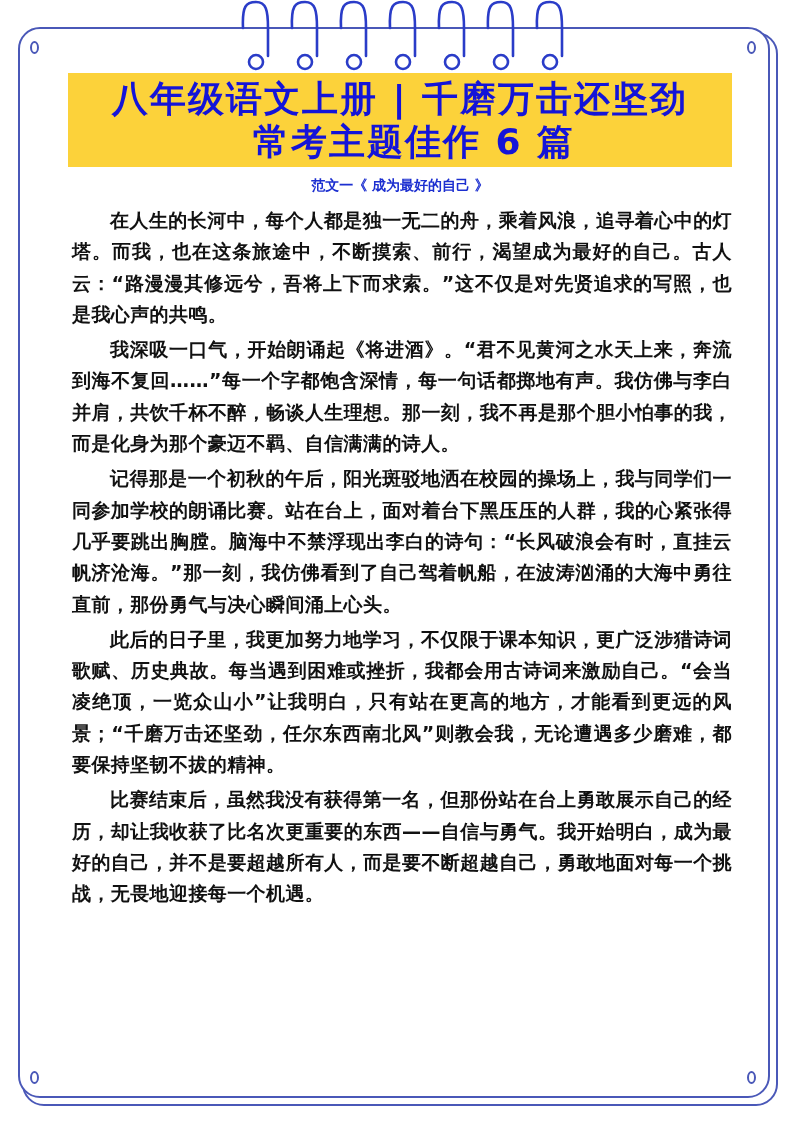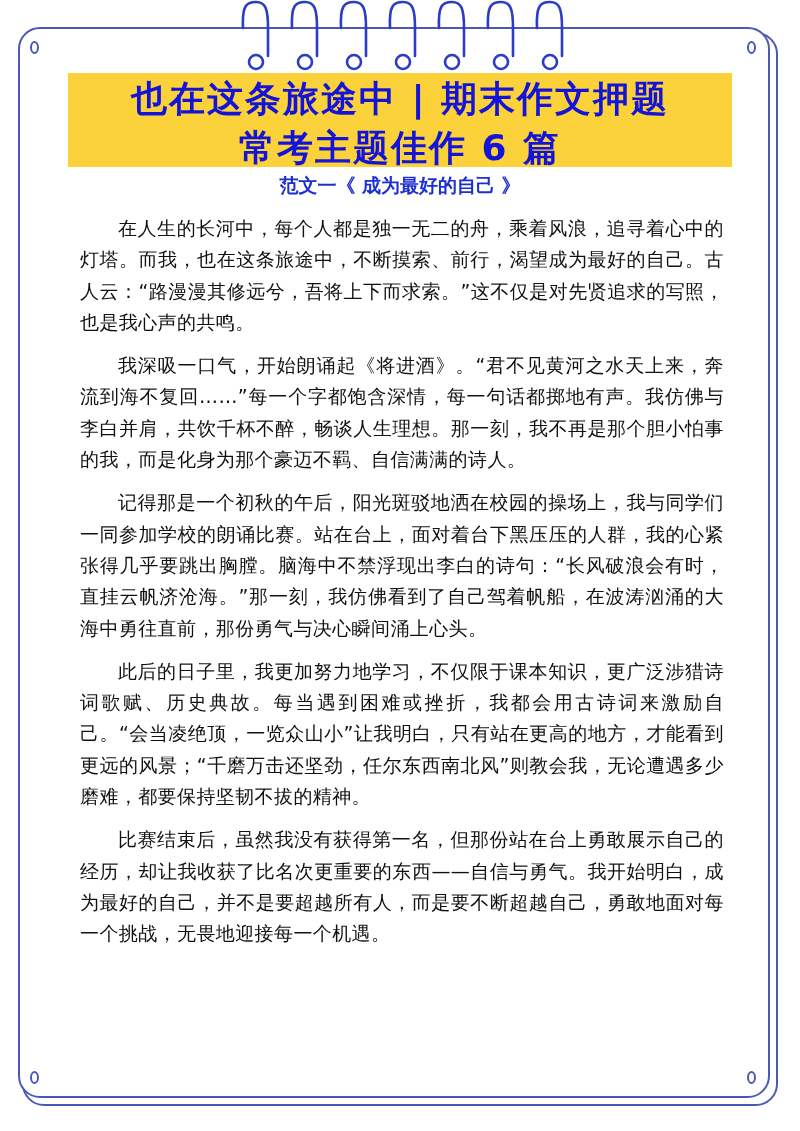--- a/index.html
+++ b/index.html
@@ -66,47 +66,48 @@
       width: 664px;
       text-align: center;
       color: #1414d8;
       font-weight: bold;
       font-size: 36px;
       letter-spacing: 2px;
       line-height: 44px;
       white-space: nowrap;
     }
     .banner-line.l1 { top: 4px; }
-    .banner-line.l2 { top: 53px; }
+    .banner-line.l2 { top: 47px; padding-left: 14px; }
     .subtitle {
       position: absolute;
       left: 60px;
       width: 680px;
       top: 172px;
       text-align: center;
       color: #1c2fd0;
       font-weight: bold;
-      font-size: 19px;
+      font-size: 14px;
       line-height: 26px;
       white-space: nowrap;
     }
     .content {
       position: absolute;
       left: 68px;
       top: 201px;
       width: 668px;
       color: #111111;
       font-size: 19px;
       line-height: 31.3px;
       text-align: justify;
       letter-spacing: 0.4px;
     }
     .content p {
-      margin: 12px;
+      margin: 4px;
       text-indent: 2em;
+      font-weight: bold;
     }
   </style>
 </head>
 <body>
 
 <div class="frame-back"></div>
 <div class="frame-front"></div>
 
 <div class="hole" style="left:30px;top:41px;"></div>
 <div class="hole" style="left:747px;top:41px;"></div>
@@ -140,21 +141,21 @@
       <circle cx="0" cy="62" r="7"></circle>
     </g>
     <g transform="translate(550,0)">
       <path d="M-13,28 C-14,6 -10,2 0,2 C10,2 12,10 12,28 L12,56"></path>
       <circle cx="0" cy="62" r="7"></circle>
     </g>
   </g>
 </svg>
 
 <div class="banner">
-  <div class="banner-line l1">也在这条旅途中 | 期末作文押题</div>
+  <div class="banner-line l1">八年级语文上册 | 千磨万击还坚劲</div>
   <div class="banner-line l2">常考主题佳作 6 篇</div>
 </div>
 
 <div class="subtitle">范文一《 成为最好的自己 》</div>
 
 <div class="content">
   <p>在人生的长河中，每个人都是独一无二的舟，乘着风浪，追寻着心中的灯塔。而我，也在这条旅途中，不断摸索、前行，渴望成为最好的自己。古人云：“路漫漫其修远兮，吾将上下而求索。”这不仅是对先贤追求的写照，也是我心声的共鸣。</p>
   <p>我深吸一口气，开始朗诵起《将进酒》。“君不见黄河之水天上来，奔流到海不复回……”每一个字都饱含深情，每一句话都掷地有声。我仿佛与李白并肩，共饮千杯不醉，畅谈人生理想。那一刻，我不再是那个胆小怕事的我，而是化身为那个豪迈不羁、自信满满的诗人。</p>
   <p>记得那是一个初秋的午后，阳光斑驳地洒在校园的操场上，我与同学们一同参加学校的朗诵比赛。站在台上，面对着台下黑压压的人群，我的心紧张得几乎要跳出胸膛。脑海中不禁浮现出李白的诗句：“长风破浪会有时，直挂云帆济沧海。”那一刻，我仿佛看到了自己驾着帆船，在波涛汹涌的大海中勇往直前，那份勇气与决心瞬间涌上心头。</p>
   <p>此后的日子里，我更加努力地学习，不仅限于课本知识，更广泛涉猎诗词歌赋、历史典故。每当遇到困难或挫折，我都会用古诗词来激励自己。“会当凌绝顶，一览众山小”让我明白，只有站在更高的地方，才能看到更远的风景；“千磨万击还坚劲，任尔东西南北风”则教会我，无论遭遇多少磨难，都要保持坚韧不拔的精神。</p>

